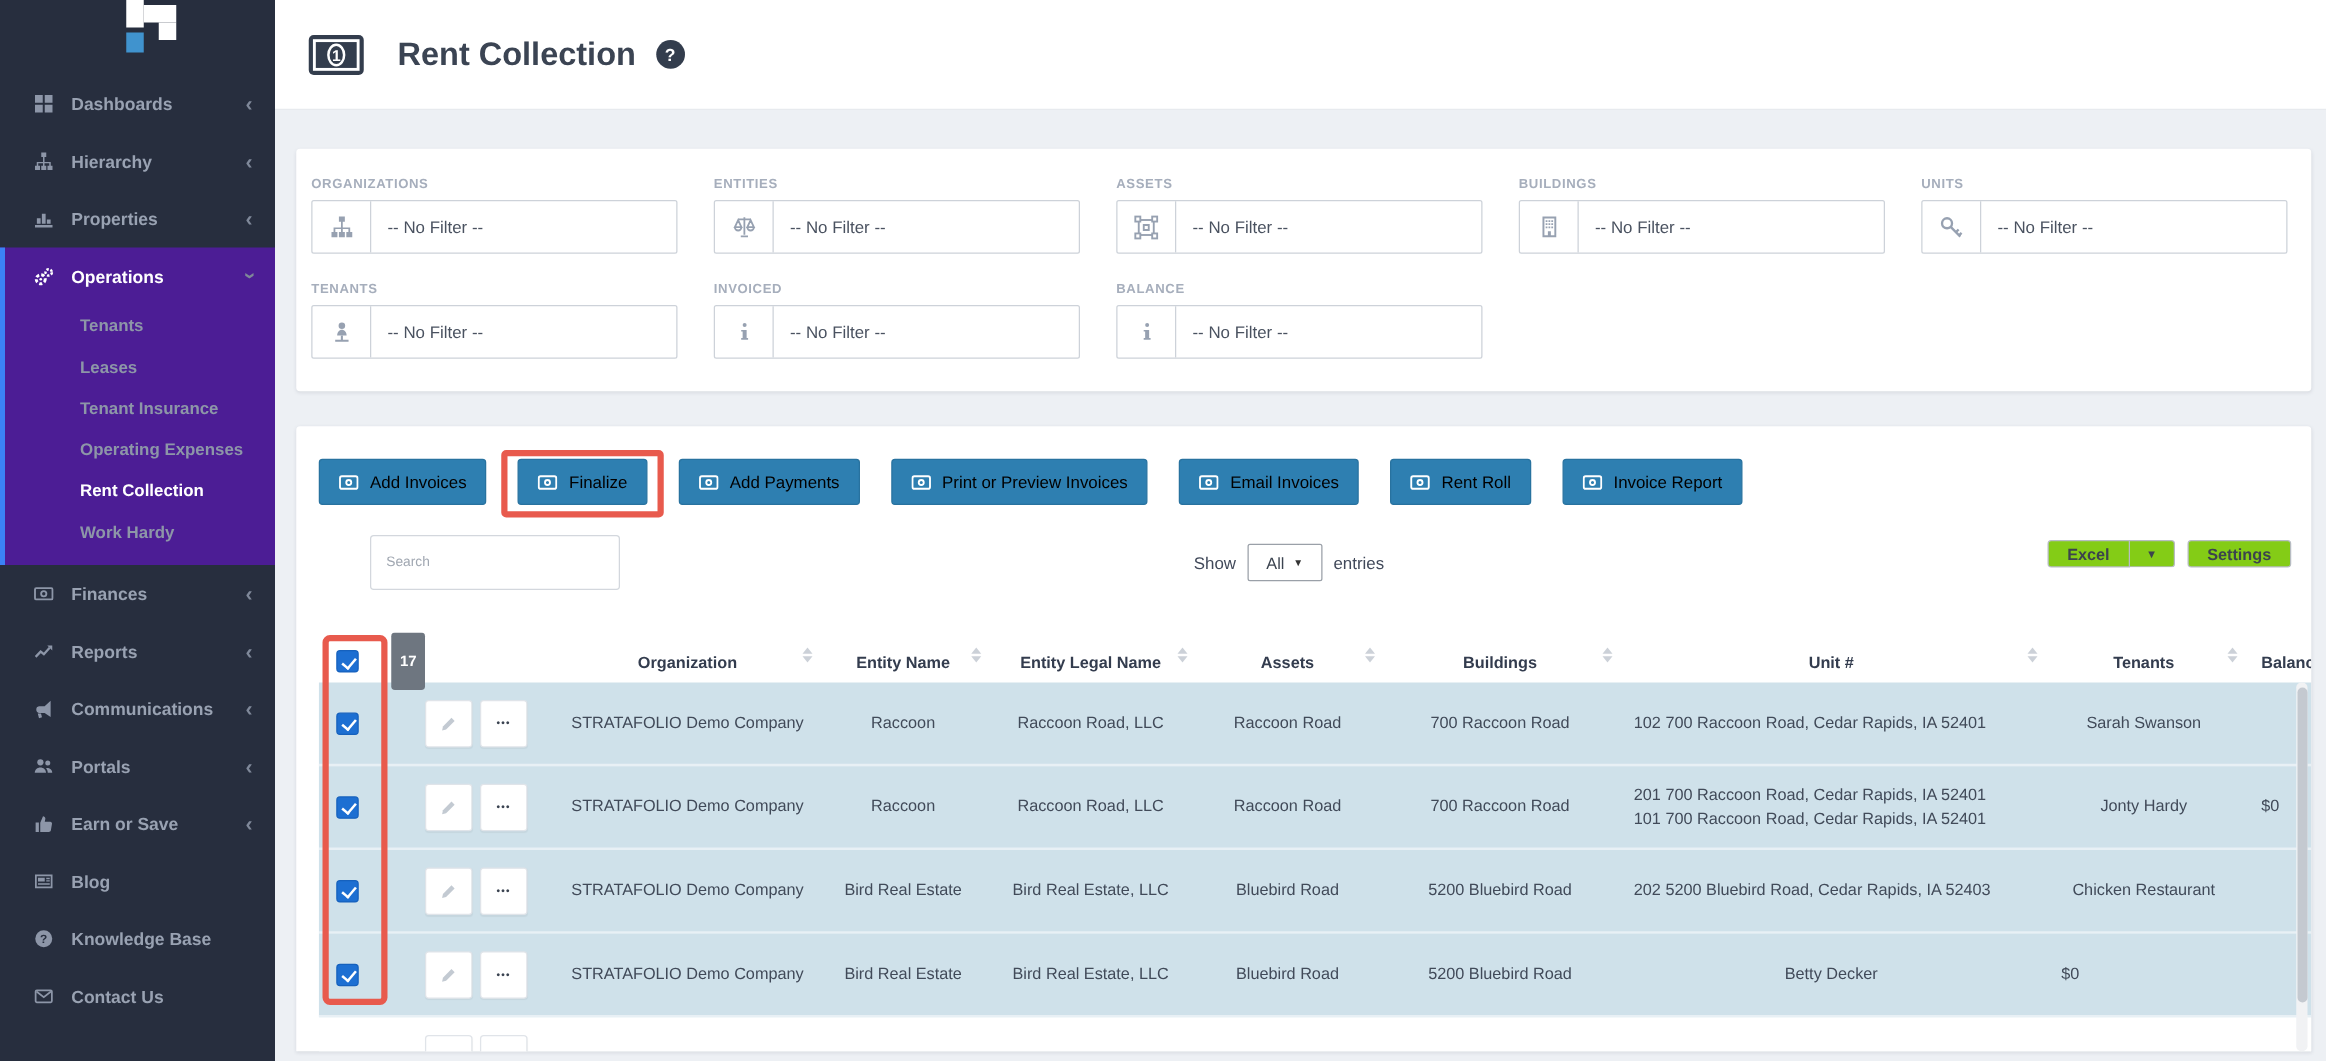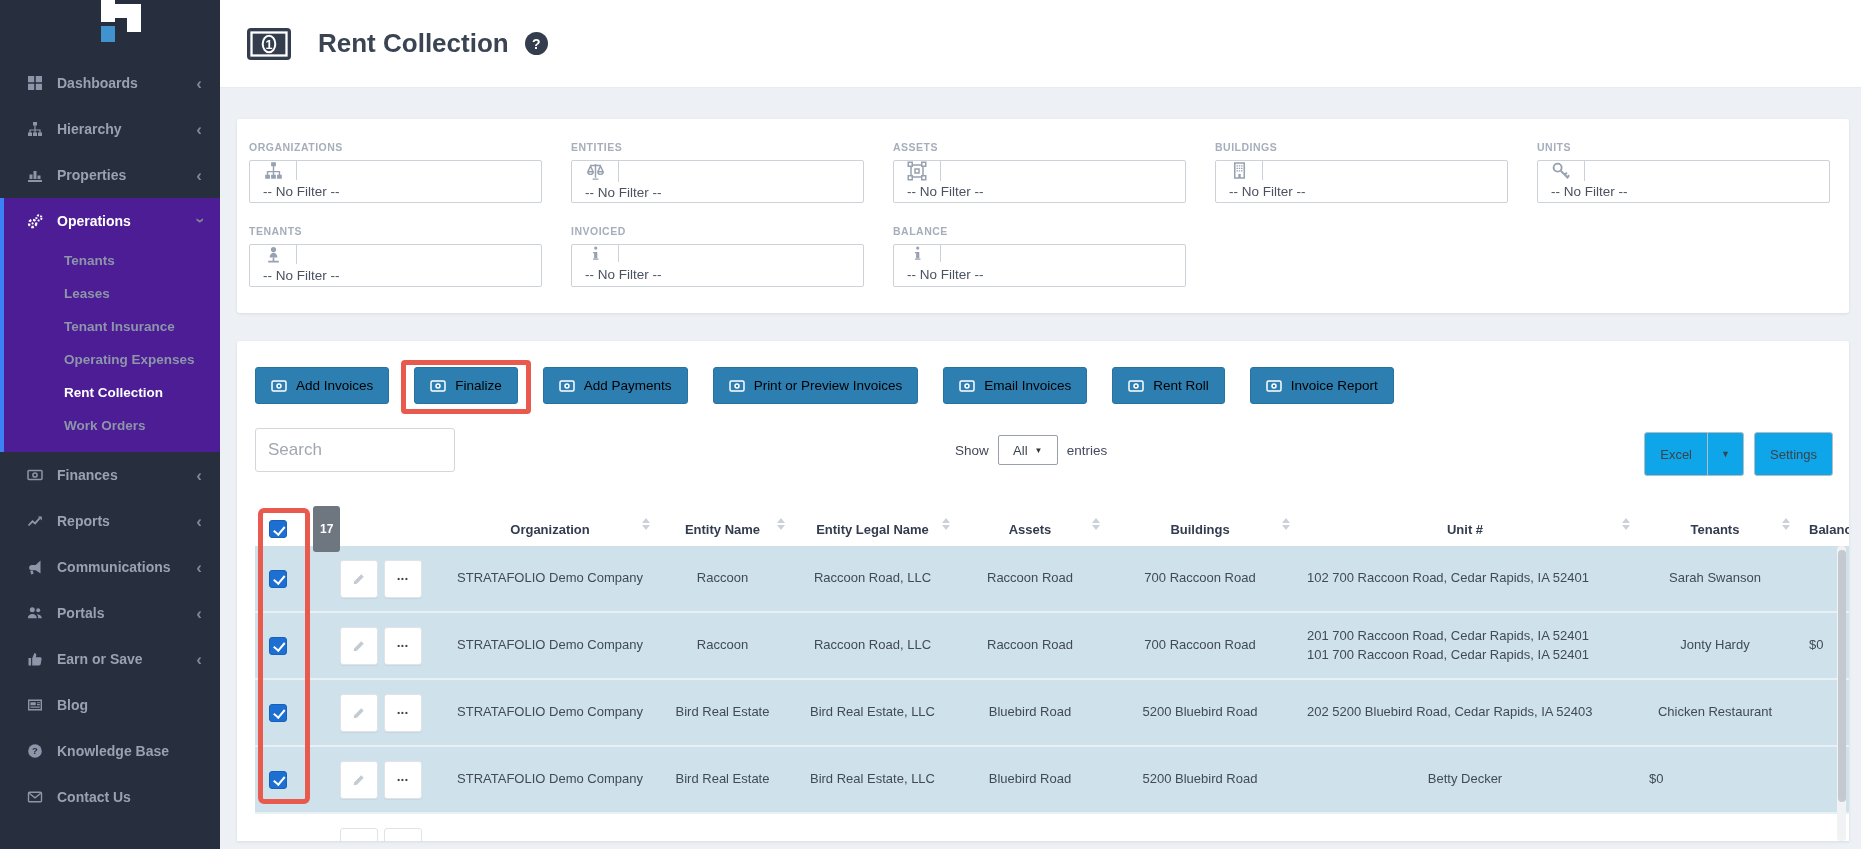--- a/index.html
+++ b/index.html
@@ -28,45 +28,45 @@
   .page-title { font-size:26px; font-weight:bold; color:#3b4453; margin-left:26px; }
   .help-circle { width:23px; height:23px; border-radius:50%; background:#333d4d; color:#fff; font-size:14px; font-weight:bold;
                  display:flex; align-items:center; justify-content:center; margin-left:16px; cursor:pointer; }
   .content { height:761px; background:#edf0f4; padding:31px 12px 0 17px; overflow:hidden; }
 
   
   .filter-card { background:#fff; border-radius:3px; box-shadow:0 1px 3px rgba(40,50,70,.10); padding:22px 12px 26px 12px; }
   .filter-grid { display:grid; grid-template-columns:repeat(5,293px); column-gap:29px; }
   .filter-grid + .filter-grid { margin-top:22px; }
   .f-label { display:block; font-size:10.5px; font-weight:bold; letter-spacing:.5px; color:#a6aebc; margin-bottom:7px; }
-  .input-group { display:flex; height:43px; border:1px solid #cdd2d9; border-radius:2px; background:#fff; cursor:pointer;flex-direction:column; }
+  .input-group { display:flex; height:43px; border:1px solid #cdd2d9; border-radius:2px; background:#fff; cursor:pointer; }
   .icon-box { width:47px; border-right:1px solid #cdd2d9; display:flex; align-items:center; justify-content:center; color:#97a1b1; flex-shrink:0; }
   .input-value { flex:1; display:flex; align-items:center; padding-left:13px; font-size:13.5px; color:#4a5260; white-space:nowrap; overflow:hidden; }
 
   
   .lower-card { background:#fff; margin-top:28px; border-radius:3px 3px 0 0; box-shadow:0 1px 3px rgba(40,50,70,.10);
                 padding:26px 0 0 18px; position:relative; height:500px; overflow:hidden; }
   .toolbar { display:flex; align-items:center; gap:25px; }
   .btn-blue { height:37px; background:#2e7fb1; border:1px solid #28729f; border-radius:3px; color:#000000;
               font-size:13.5px; font-family:inherit; padding:0 15px; display:inline-flex; align-items:center; gap:9px; cursor:pointer; white-space:nowrap; }
   .finalize-wrap { position:relative; display:inline-flex; }
   .annot-finalize { position:absolute; left:-13px; right:-13px; top:-7px; bottom:-10px;
                     border:5px solid #e85a4d; border-radius:4px; pointer-events:none; }
 
   .controls-row { position:relative; margin-top:24px; height:44px; }
   .search-input { width:200px; height:44px; border:1px solid #d3d7dd; border-radius:3px; padding:0 12px;
-                  font-size:17px; font-family:inherit; color:#555; outline:none; }
+                  font-size:11px; font-family:inherit; color:#555; outline:none;margin-left:41px; }
   .search-input::placeholder { color:#a0a7b1; }
   .show-group { position:absolute; left:700px; top:7px; display:flex; align-items:center; font-size:13.5px; color:#41495a;justify-content:center; }
   .select-box { width:60px; height:30px; border:1px solid #9aa0a8; border-radius:2px; margin:0 9px;
                 display:flex; align-items:center; justify-content:center; gap:7px; font-size:13px; color:#3c4450; cursor:pointer; background:#fff; }
   .select-box .caret { font-size:8px; color:#333; }
   .export-group { position:absolute; right:16px; top:4px; display:flex; align-items:center; }
-  .btn-gray { height:44px; background:#0ea5e9; border:1px solid #b7bcc2; color:#3c434d; font-size:13px; font-family:inherit;
-              padding:0 15px; cursor:pointer; border-radius:3px; }
+  .btn-gray { height:22px; background:#84cc16; border:1px solid #b7bcc2; color:#3c434d; font-size:13px; font-family:inherit;
+              padding:0 15px; cursor:pointer; border-radius:3px;font-weight:bold; }
   .btn-gray.caret-btn { width:36px; padding:0; border-left:none; border-radius:0 3px 3px 0; font-size:9px; }
   .btn-gray.excel { border-radius:3px 0 0 3px; }
   .btn-gray.settings { margin-left:10px; }
 
   
   .table-clip { margin-top:34px; width:1594px; overflow:hidden; }
   .t-header, .t-row { display:grid; width:1660px;
       grid-template-columns:75px 115px 210px 135px 165px 150px 190px 340px 160px 120px; }
   .t-header { height:40px; align-items:center; background:#fff; font-size:13px; font-weight:bold; color:#333c4e; }
   .th { position:relative; display:flex; align-items:center; justify-content:center; text-align:center; height:100%; }
@@ -166,21 +166,21 @@
           <div class="subnav-item">
               <span>Tenant Insurance</span>
             </div>
           <div class="subnav-item">
               <span>Operating Expenses</span>
             </div>
           <div class="subnav-item active">
               <span>Rent Collection</span>
             </div>
           <div class="subnav-item">
-              <span>Work Orders</span>
+              <span>Work Hardy</span>
             </div>
         </div>
       </div>
 
       <div class="nav-item">
         <span class="nav-icon">
             <svg width="16" height="16" viewBox="0 0 16 16">
               <g fill="none" stroke="currentColor" stroke-width="1.5">
                 <rect x="1" y="3.5" width="14" height="9" rx="1"></rect>
                 <circle cx="8" cy="8" r="2.1"></circle>

